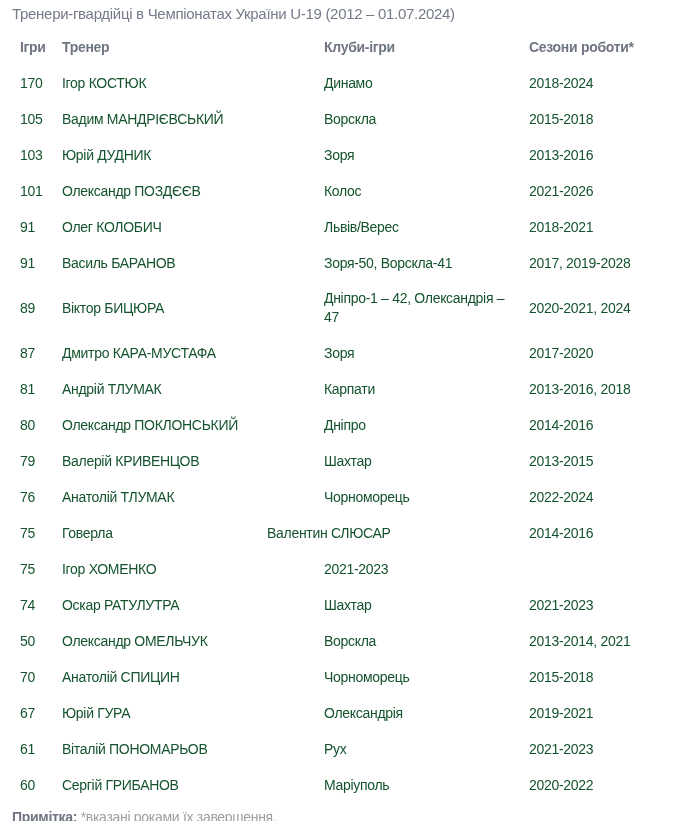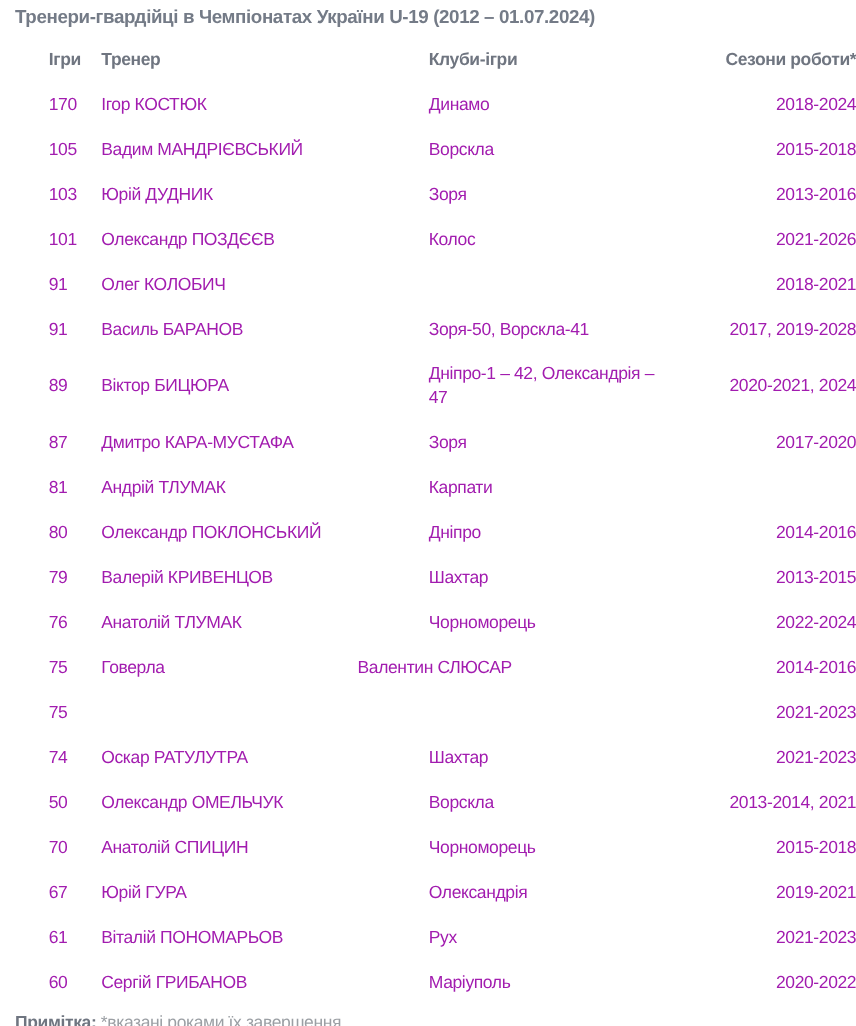--- a/index.html
+++ b/index.html
@@ -6,43 +6,43 @@
   html, body { background: #ffffff; }
   body {
     width: 685px;
     font-family: "Liberation Sans", sans-serif;
     letter-spacing: -0.3px;
   }
   .page { width: 685px; padding-top: 5px; }
   .title {
     padding-left: 12px;
     font-size: 15px;
-    font-weight: bold;
+    font-weight: normal;
     color: #747b87;
     line-height: 17px;
   }
   .table { width: 100%; margin-top: 8px; }
   .row {
     display: flex;
     align-items: center;
     min-height: 36px;
     font-size: 14px;
-    color: #a21caf;
+    color: #14532d;
     line-height: 19px;
   }
   .row.header {
     min-height: 30px;
     font-weight: bold;
     color: #6f7580;
   }
   .cell { padding-top: 8px; padding-bottom: 8px; }
-  .c-games  { flex: 0 0 62px;  padding-left: 20px; margin-left: 19px; }
+  .c-games  { flex: 0 0 62px;  padding-left: 20px; }
   .c-coach  { flex: 0 0 262px; }
   .c-clubs  { flex: 0 0 205px; padding-right: 8px; }
-  .c-seasons{ flex: 1 1 auto;  text-align: right; }
+  .c-seasons{ flex: 1 1 auto;  text-align: left; }
   .note {
     padding-left: 12px;
     margin-top: 5px;
     font-size: 14px;
     color: #9b9fa4;
     line-height: 19px;
   }
   .note-label { font-weight: bold; color: #6f7580; }
 </style>
 </head>
@@ -79,20 +79,21 @@
     </div>
     <div class="row">
       <div class="cell c-games">101</div>
       <div class="cell c-coach">Олександр ПОЗДЄЄВ</div>
       <div class="cell c-clubs">Колос</div>
       <div class="cell c-seasons">2021-2026</div>
     </div>
     <div class="row">
       <div class="cell c-games">91</div>
       <div class="cell c-coach">Олег КОЛОБИЧ</div>
+      <div class="cell c-clubs">Львів/Верес</div>
       <div class="cell c-seasons">2018-2021</div>
     </div>
     <div class="row">
       <div class="cell c-games">91</div>
       <div class="cell c-coach">Василь БАРАНОВ</div>
       <div class="cell c-clubs">Зоря-50, Ворскла-41</div>
       <div class="cell c-seasons">2017, 2019-2028</div>
     </div>
     <div class="row">
       <div class="cell c-games">89</div>
@@ -103,20 +104,21 @@
     <div class="row">
       <div class="cell c-games">87</div>
       <div class="cell c-coach">Дмитро КАРА-МУСТАФА</div>
       <div class="cell c-clubs">Зоря</div>
       <div class="cell c-seasons">2017-2020</div>
     </div>
     <div class="row">
       <div class="cell c-games">81</div>
       <div class="cell c-coach">Андрій ТЛУМАК</div>
       <div class="cell c-clubs">Карпати</div>
+      <div class="cell c-seasons">2013-2016, 2018</div>
     </div>
     <div class="row">
       <div class="cell c-games">80</div>
       <div class="cell c-coach">Олександр ПОКЛОНСЬКИЙ</div>
       <div class="cell c-clubs">Дніпро</div>
       <div class="cell c-seasons">2014-2016</div>
     </div>
     <div class="row">
       <div class="cell c-games">79</div>
       <div class="cell c-coach">Валерій КРИВЕНЦОВ</div>
@@ -130,20 +132,21 @@
       <div class="cell c-seasons">2022-2024</div>
     </div>
     <div class="row">
       <div class="cell c-games">75</div>
       <div class="cell c-clubs">Говерла</div>
       <div class="cell c-coach">Валентин СЛЮСАР</div>
       <div class="cell c-seasons">2014-2016</div>
     </div>
     <div class="row">
       <div class="cell c-games">75</div>
+      <div class="cell c-coach">Ігор ХОМЕНКО</div>
       <div class="cell c-seasons">2021-2023</div>
     </div>
     <div class="row">
       <div class="cell c-games">74</div>
       <div class="cell c-coach">Оскар РАТУЛУТРА</div>
       <div class="cell c-clubs">Шахтар</div>
       <div class="cell c-seasons">2021-2023</div>
     </div>
     <div class="row">
       <div class="cell c-games">50</div>

